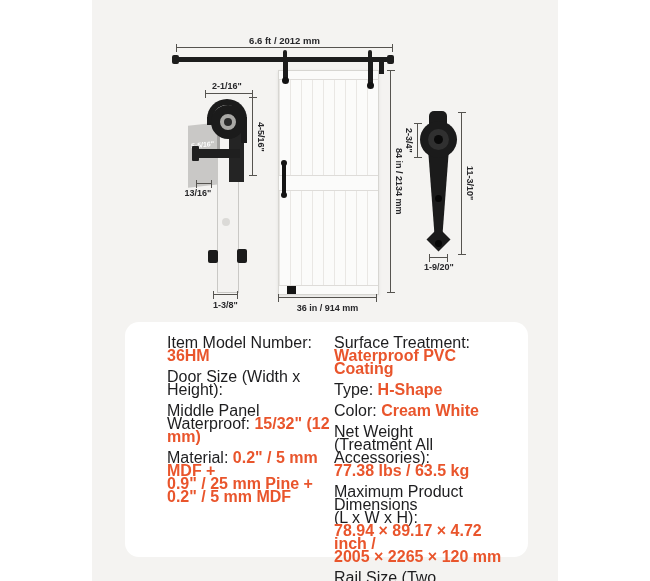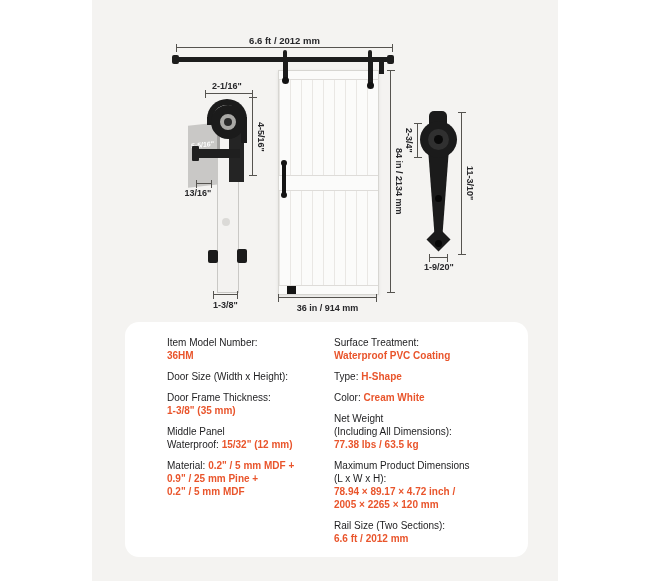--- a/index.html
+++ b/index.html
@@ -72,21 +72,21 @@
   .h-wheel::after{content:'';position:absolute;left:50%;top:50%;width:9px;height:9px;margin:-4.5px 0 0 -4.5px;
         border-radius:50%;background:#0a0a0a;}
   .h-strap{position:absolute;left:428px;top:154px;width:21px;height:78px;background:#1b1b1b;
         clip-path:polygon(2% 0,98% 0,70% 100%,30% 100%);}
   .h-diamond{position:absolute;left:430px;top:231px;width:17px;height:17px;background:#1b1b1b;transform:rotate(45deg);}
   .h-bolt{position:absolute;width:7px;height:7px;border-radius:50%;background:#060606;}
 
   
   .card{position:absolute;left:125px;top:322px;width:403px;height:235px;background:#ffffff;border-radius:14px;
         box-sizing:border-box;padding:14px 18px 10px 42px;display:flex;}
-  .col{font-size:10px;line-height:13px;}
+  .col{font-size:16px;line-height:13px;}
   .col.left{width:167px;flex:0 0 auto;}
   .col.right{flex:1;}
   .col p{margin:0 0 8px 0;}
   .v{color:#e9552c;font-weight:700;}
   .k{color:#1d1d1f;font-weight:400;}
 </style>
 </head>
 <body>
 
 <div class="panel"></div>
@@ -160,35 +160,33 @@
   <div class="dim-h" style="left:429px;top:257px;width:19px;"></div>
   <div class="dlabel" style="left:410px;top:262px;width:58px;">1-9/20"</div>
 </div>
 
 <div class="card">
   <div class="col left">
     <p><span class="k">Item Model Number:</span><br>
       <span class="v">36HM</span></p>
     <p><span class="k">Door Size (Width x Height):</span><br>
       </p>
-    <p><span class="k">Door Frame Thickness:</span><br>
-      <span class="v">1-3/8" (35 mm)</span></p>
     <p><span class="k">Middle Panel</span><br>
       <span class="k">Waterproof: </span><span class="v">15/32" (12 mm)</span></p>
     <p><span class="k">Material: </span><span class="v">0.2" / 5 mm MDF +</span><br>
       <span class="v">0.9" / 25 mm Pine +</span><br>
       <span class="v">0.2" / 5 mm MDF</span></p>
   </div>
   <div class="col right">
     <p><span class="k">Surface Treatment:</span><br>
       <span class="v">Waterproof PVC Coating</span></p>
     <p><span class="k">Type: </span><span class="v">H-Shape</span></p>
     <p><span class="k">Color: </span><span class="v">Cream White</span></p>
     <p><span class="k">Net Weight</span><br>
-      <span class="k">(Including All Dimensions):</span><br>
+      <span class="k">(Treatment All Accessories):</span><br>
       <span class="v">77.38 lbs / 63.5 kg</span></p>
     <p><span class="k">Maximum Product Dimensions</span><br>
       <span class="k">(L x W x H):</span><br>
       <span class="v">78.94 × 89.17 × 4.72 inch /</span><br>
       <span class="v">2005 × 2265 × 120 mm</span></p>
     <p><span class="k">Rail Size (Two Sections):</span><br>
       <span class="v">6.6 ft / 2012 mm</span></p>
   </div>
 </div>
 

